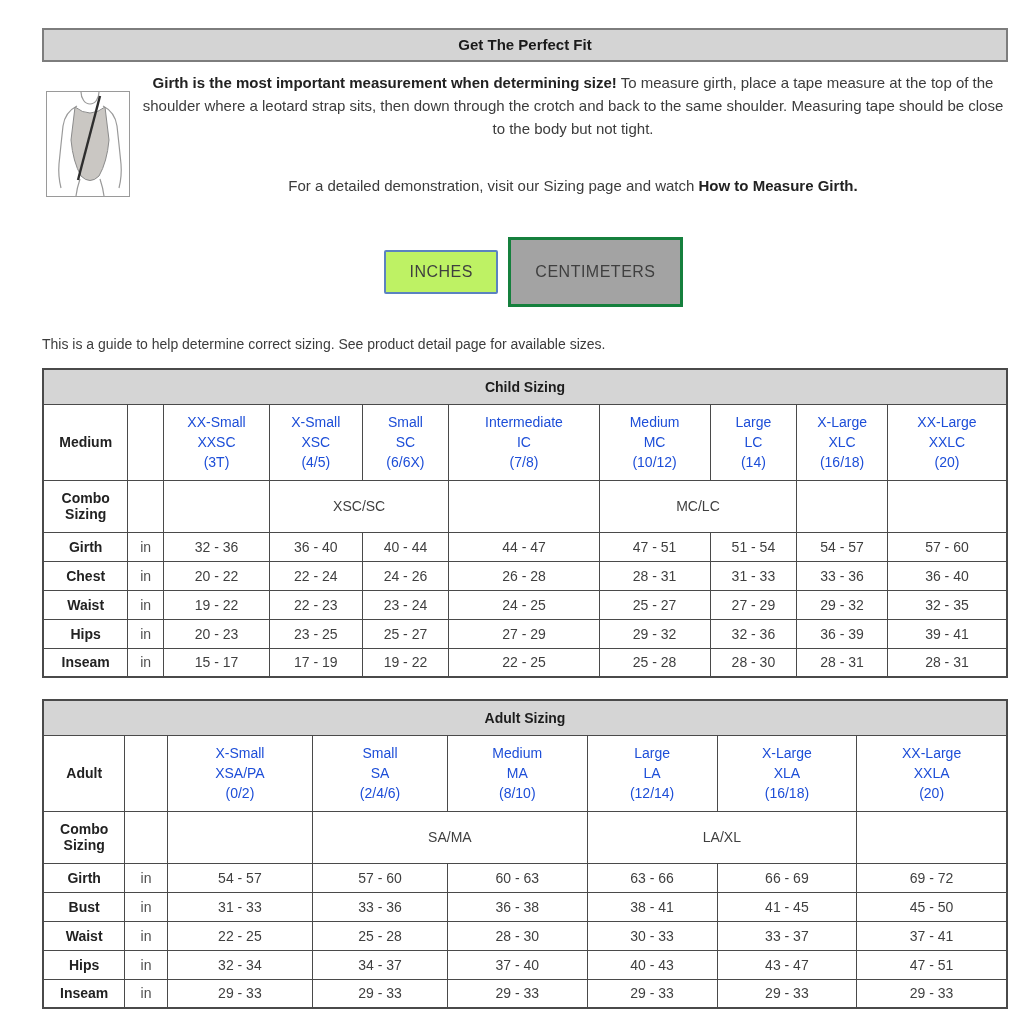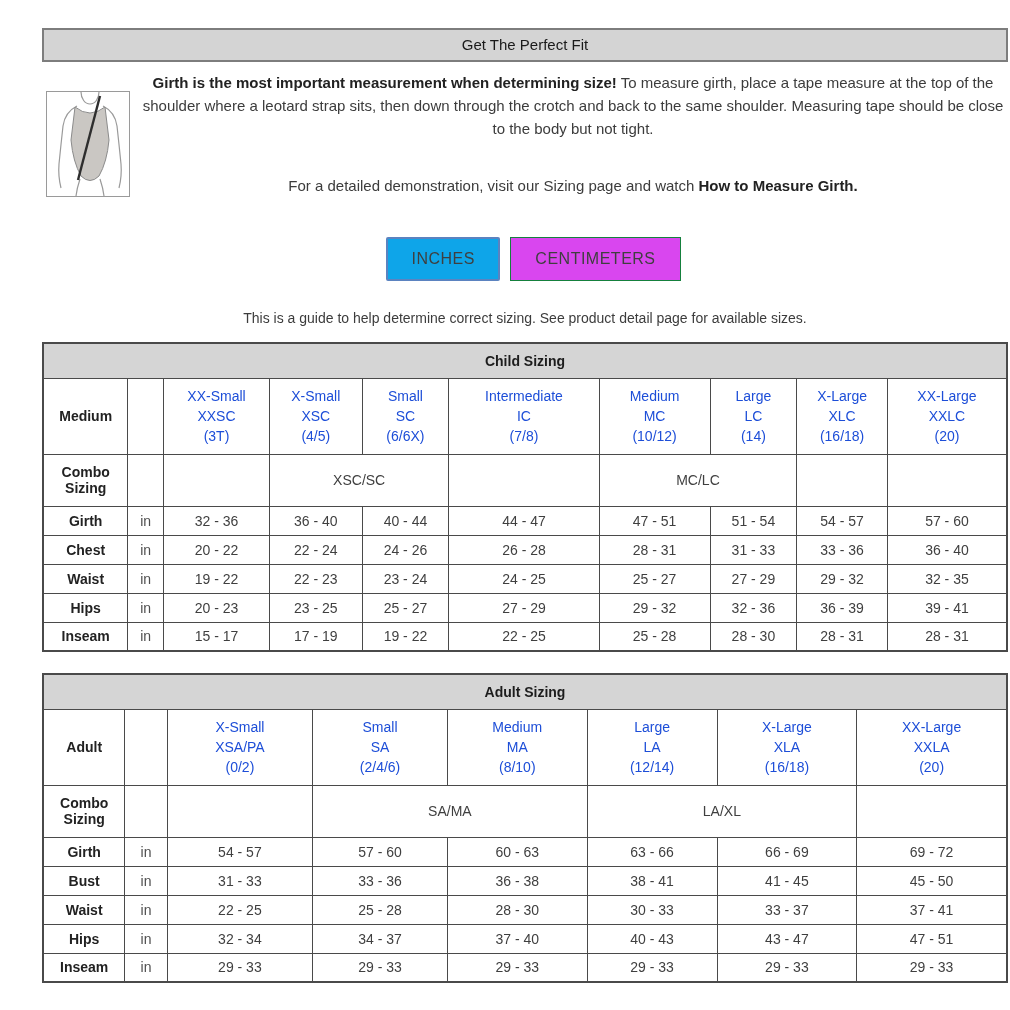--- a/index.html
+++ b/index.html
@@ -9,21 +9,21 @@
     font-family: "Liberation Sans", "DejaVu Sans", sans-serif;
     color: #3c3c3c;
   }
   .page { margin: 28px 2px 0 42px; }
 
   
   .title-bar {
     background: #d4d4d4;
     border: 2px solid #7d7d7d;
     text-align: center;
-    font-weight: normal;
+    font-weight: bold;
     font-size: 15px;
     color: #1a1a1a;
     padding: 6px 0 7px 0;
     margin-bottom: 9px;
   }
 
   
   .intro-row { display: flex; align-items: flex-end; }
   .figure-box {
     flex: none;
@@ -44,37 +44,36 @@
   .intro-text .demo-line { margin-top: 34px; }
   .intro-text strong { color: #222; }
 
   
   .unit-buttons { text-align: center; margin-top: 40px; }
   .unit-btn {
     font-family: "Liberation Sans", "DejaVu Sans", sans-serif;
     font-size: 16px;
     letter-spacing: 0.5px;
     color: #3f3f3f;
-    background: #d946ef;
-    border: 1px solid #15803d;
-    padding: 12px 24px;
+    background: #a3a3a3;
+    border: 3px solid #15803d;
+    padding: 23px 24px;
     margin: 0 3px;
     cursor: pointer;
     vertical-align: middle;
   }
   .unit-btn.active {
-    background: #0ea5e9;
+    background: #bef264;
     border: 2px solid #5b83c0;
     border-radius: 2px;
     padding: 11px 23px;
     margin-left: 20px;
   }
 
   .guide-note {
-    text-align: center;
     font-size: 14px;
     color: #3c3c3c;
     margin: 29px 0 16px 0;
   }
 
   
   .size-table {
     width: 100%;
     border-collapse: collapse;
     border: 2px solid #4a4a4a;

